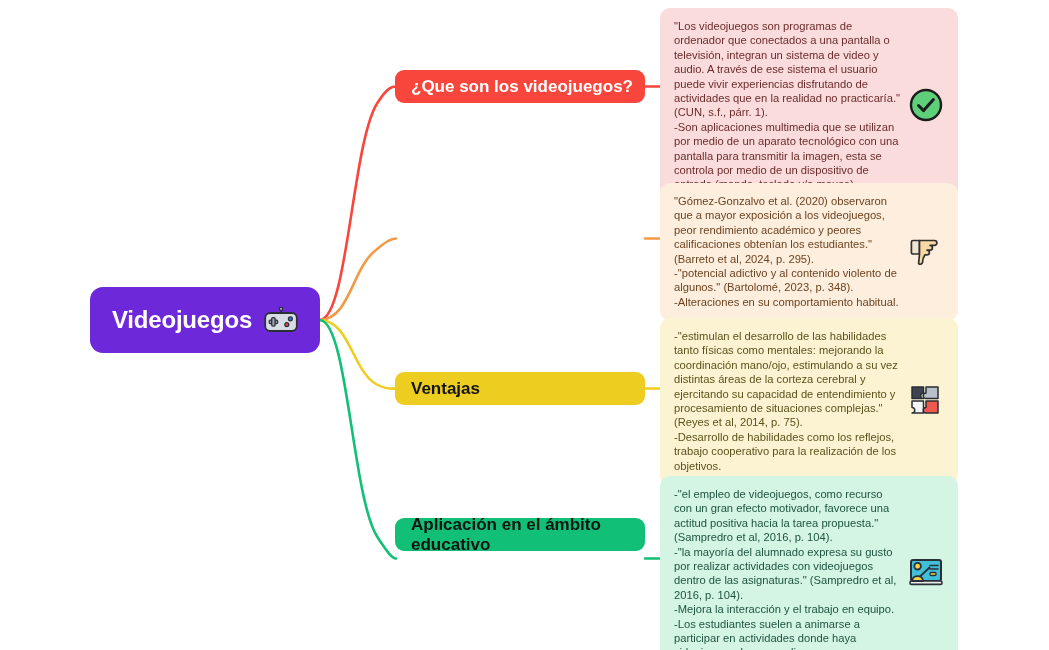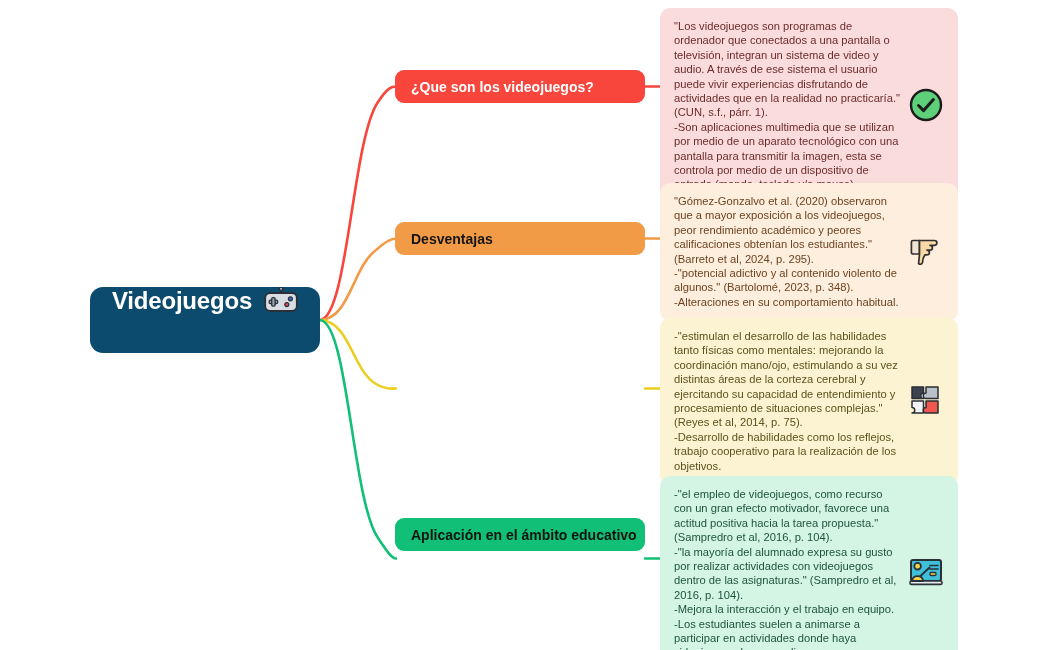--- a/index.html
+++ b/index.html
@@ -23,24 +23,24 @@
     pointer-events: none;
   }
 
   
   .root-node {
     position: absolute;
     left: 90px;
     top: 287px;
     width: 230px;
     height: 66px;
-    background: #0c4a6e;
+    background: #6d28d9;
     border-radius: 13px;
     display: flex;
-    align-items: flex-start;
+    align-items: center;
     justify-content: center;
     gap: 12px;
     z-index: 5;
   }
   .root-label {
     color: #ffffff;
     font-size: 24px;
     font-weight: bold;
     letter-spacing: -0.2px;
     white-space: nowrap;
@@ -50,21 +50,21 @@
   
   .branch-label {
     position: absolute;
     left: 395px;
     width: 250px;
     height: 33px;
     border-radius: 9px;
     display: flex;
     align-items: center;
     padding-left: 16px;
-    font-size: 14px;
+    font-size: 17px;
     font-weight: bold;
     z-index: 5;
   }
   .bl-1 { top: 70px;  background: #f8463c; color: #ffffff; }
   .bl-2 { top: 222px; background: #f29b47; color: #141414; }
   .bl-3 { top: 372px; background: #edcd1f; color: #141414; }
   .bl-4 { top: 518px; background: #12bf77; color: #0e1410; }
 
   
   .panel {
@@ -128,22 +128,22 @@
         <rect x="7.7" y="10.7" width="3.4" height="8.4" rx="1.1" fill="#9aa3b0" stroke="#2b2f38" stroke-width="1.3"></rect>
         <circle cx="26.4" cy="11.8" r="2" fill="#3d6fe0" stroke="#2b2f38" stroke-width="1.2"></circle>
         <circle cx="22.8" cy="17.6" r="2" fill="#e04a4a" stroke="#2b2f38" stroke-width="1.2"></circle>
       </svg>
     </span>
   </div>
 
   <div class="branch-label bl-1">
     <span>¿Que son los videojuegos?</span>
   </div>
-  <div class="branch-label bl-2">
-    <span>Desventajas</span>
+  <div class="branch-label bl-3">
+    <span>Ventajas</span>
   </div>
   <div class="branch-label bl-4">
     <span>Aplicación en el ámbito educativo</span>
   </div>
 
   <div class="panel pn-1">
     <div class="panel-text">"Los videojuegos son programas de ordenador que conectados a una pantalla o televisión, integran un sistema de video y audio. A través de ese sistema el usuario puede vivir experiencias disfrutando de actividades que en la realidad no practicaría." (CUN, s.f., párr. 1).
 -Son aplicaciones multimedia que se utilizan por medio de un aparato tecnológico con una pantalla para transmitir la imagen, esta se controla por medio de un dispositivo de entrada (mando, teclado y/o mouse).</div>
     <span>
       <svg class="panel-icon" viewBox="0 0 36 36" xmlns="http://www.w3.org/2000/svg">

